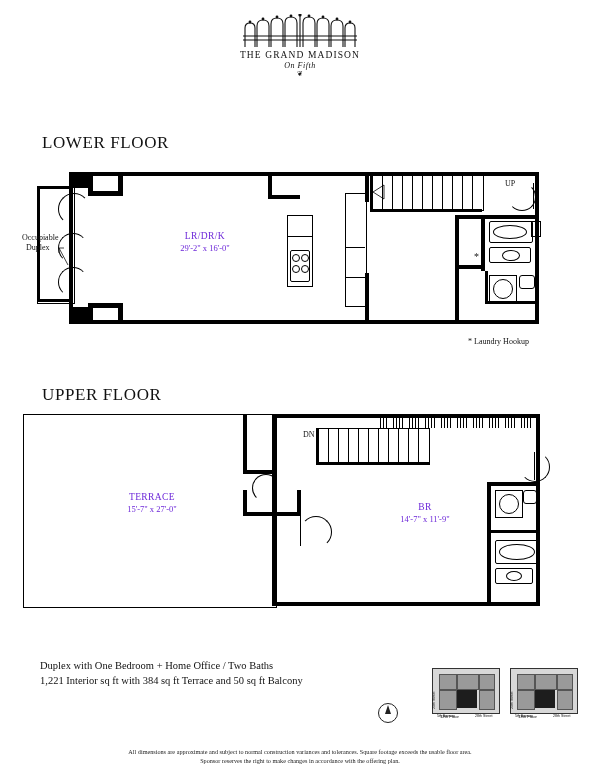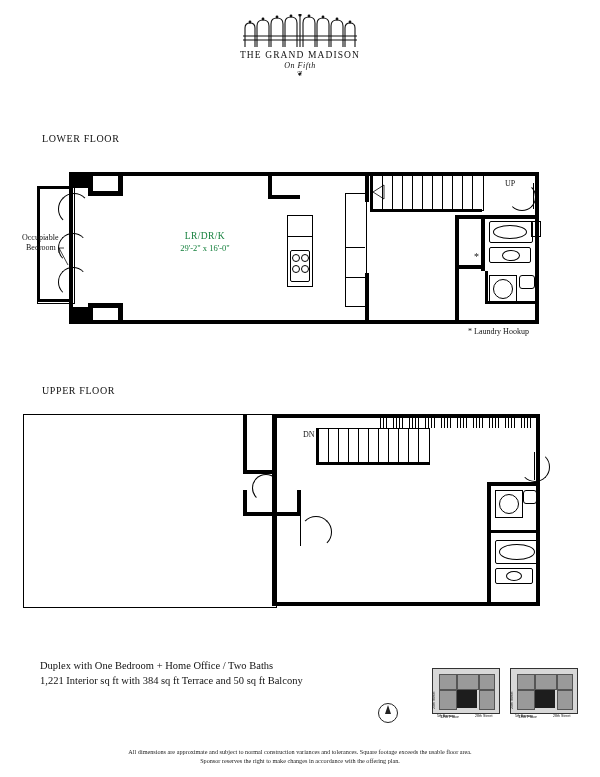--- a/index.html
+++ b/index.html
@@ -53,39 +53,39 @@
   .logo-orn {
     font-size: 7px;
     margin-top: 0px;
     color: #111;
   }
 
   
   .floor-label {
     position: absolute;
     font-family: "Liberation Serif", serif;
-    font-size: 10px;
+    font-size: 17px;
     letter-spacing: 0.6px;
     color: #111;
   }
   #lower-floor-label { left: 42px; top: 133px; }
   #upper-floor-label { left: 42px; top: 385px; }
 
   
   .plan {
     position: absolute;
   }
   #lower-plan { left: 0px; top: 155px; width: 600px; height: 200px; }
   #upper-plan { left: 0px; top: 400px; width: 600px; height: 220px; text-decoration: underline; }
 
   .room-label {
     position: absolute;
     text-align: center;
     font-family: "Liberation Serif", serif;
-    color: #15803d;
+    color: #6d28d9;
     line-height: 1.25;
     white-space: nowrap;
   }
   .room-label .rm-name {
     display: block;
     font-size: 9.5px;
     letter-spacing: 0.4px;
   }
   .room-label .rm-dim {
     display: block;
@@ -339,27 +339,27 @@
     <div class="thin" style="left:489px; top:120px; width:26px; height:26px;"></div>
     <div class="ell" style="left:493px; top:124px; width:18px; height:18px;"></div>
     <div class="thin" style="left:519px; top:120px; width:14px; height:12px; border-radius:3px;"></div>
     <div class="fill" style="left:485px; top:146px; width:54px; height:3px;"></div>
     <div class="fill" style="left:485px; top:116px; width:3px; height:33px;"></div>
 
     <div class="tiny-label" style="left:474px; top:96px; font-size:10px;">*</div>
 
 
     <div class="tiny-label" style="left:22px; top:78px;">Occupiable</div>
-    <div class="tiny-label" style="left:26px; top:88px;">Bedroom</div>
+    <div class="tiny-label" style="left:26px; top:88px;">Duplex</div>
     <svg style="position:absolute;left:58px;top:92px;" width="14" height="22">
       <path d="M1 1 L10 18" stroke="#111" stroke-width="0.8" fill="none"></path>
       <path d="M6 1 L1 1 L1 6" stroke="#111" stroke-width="0.8" fill="none"></path>
     </svg>
 
-    <div class="note-label" style="left:468px; top:172px;text-align:right;">*  Laundry Hookup</div>
+    <div class="note-label" style="left:468px; top:182px;text-align:right;">*  Laundry Hookup</div>
   </div>
 
   <div class="floor-label" id="upper-floor-label">UPPER FLOOR</div>
 
   <div class="plan" id="upper-plan">
 
     <div class="thin" style="left:23px; top:14px; width:252px; height:192px;"></div>
 
     <div class="fill" style="left:272px; top:14px; width:268px; height:4px;"></div>
     <div class="fill" style="left:272px; top:202px; width:268px; height:4px;"></div>
@@ -402,21 +402,29 @@
     <div class="w" style="left:534px; top:52px; width:1px; height:28px;"></div>
 
     <div class="thin" style="left:495px; top:90px; width:26px; height:26px;"></div>
     <div class="ell" style="left:499px; top:94px; width:18px; height:18px;"></div>
     <div class="thin" style="left:523px; top:90px; width:12px; height:12px; border-radius:3px;"></div>
     <div class="thin" style="left:495px; top:140px; width:42px; height:22px; border-radius:2px;"></div>
     <div class="ell" style="left:499px; top:144px; width:34px; height:14px;"></div>
     <div class="thin" style="left:495px; top:168px; width:36px; height:14px; border-radius:2px;"></div>
     <div class="ell" style="left:506px; top:171px; width:14px; height:8px;"></div>
 
-
+    <div class="room-label" style="left:102px; top:92px; width:100px;">
+      <span class="rm-name">TERRACE</span>
+      <span class="rm-dim">15'-7" x 27'-0"</span>
+    </div>
+
+    <div class="room-label" style="left:375px; top:102px; width:100px;">
+      <span class="rm-name">BR</span>
+      <span class="rm-dim">14'-7" x 11'-9"</span>
+    </div>
   </div>
 
   <div class="title-block">
     <div class="ph-line">Duplex with One Bedroom + Home Office / Two Baths</div>
     <div class="ph-line">1,221 Interior sq ft with 384 sq ft Terrace and 50 sq ft Balcony</div>
   </div>
 
   <div class="compass"></div>
 
   <div class="keymap" id="keymap-1">

